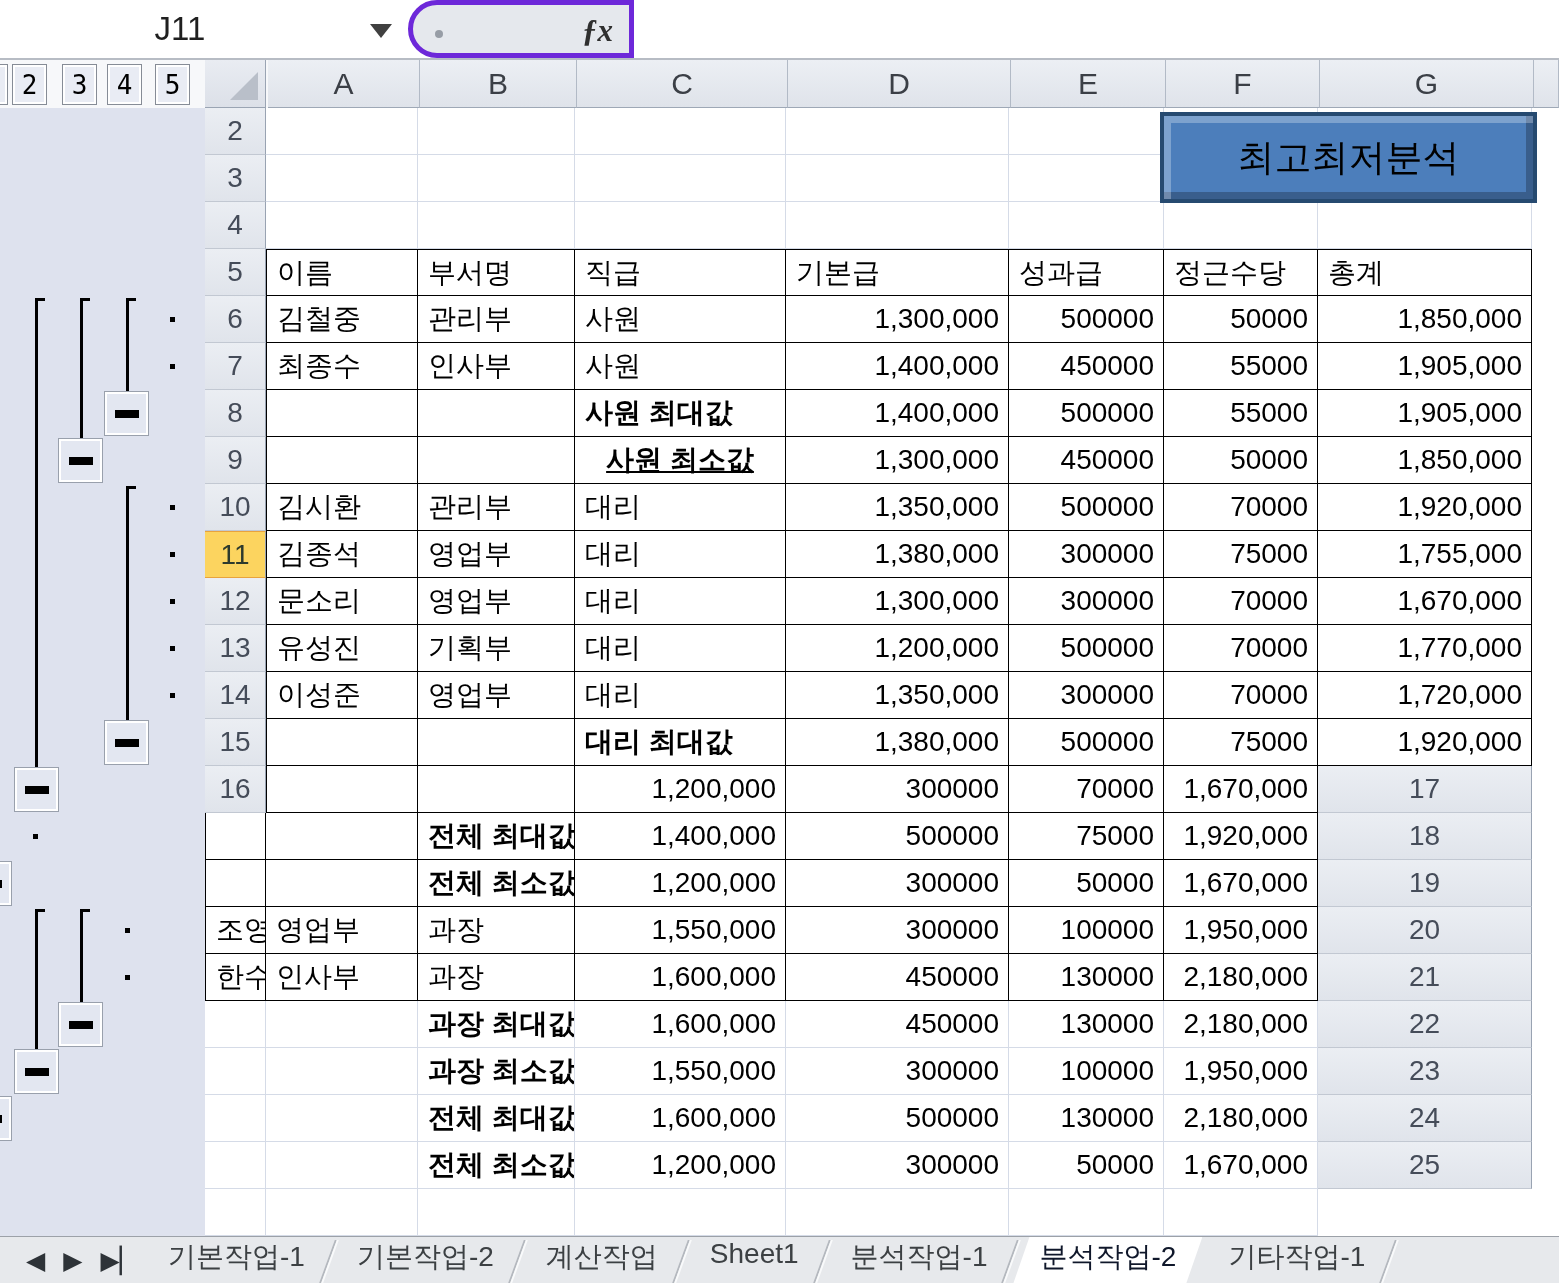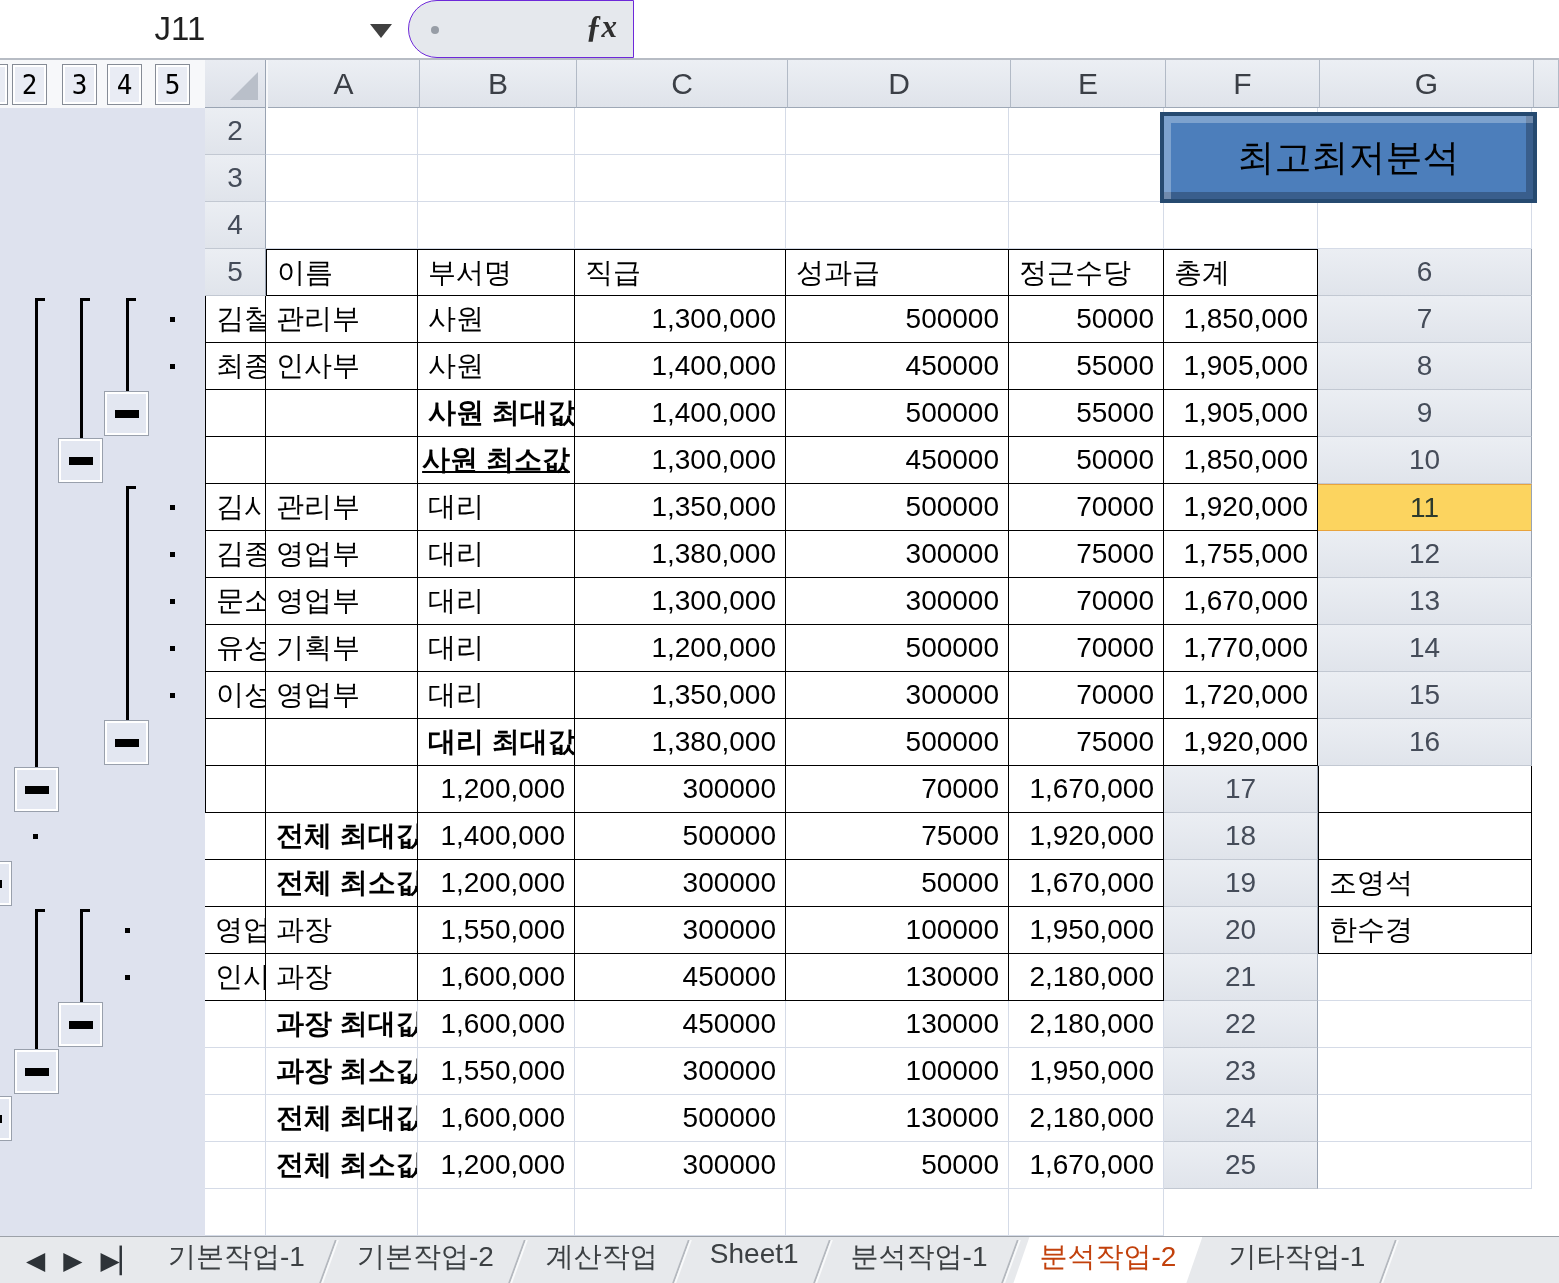--- a/index.html
+++ b/index.html
@@ -10,21 +10,21 @@
   
   #topbar { position:absolute; left:0; top:0; width:1559px; height:60px; background:#fff;
             border-bottom:2px solid #b7bcc4; }
   #namebox { position:absolute; left:0; top:0; width:360px; height:58px;
              display:flex; align-items:center; justify-content:center;
              font-size:33px; color:#1f1f1f; background:#fff; }
   #namebox-drop { position:absolute; left:370px; top:24px; width:0; height:0;
                   border-left:11px solid transparent; border-right:11px solid transparent;
                   border-top:14px solid #404040; }
   #fxcapsule { position:absolute; left:408px; top:0; width:226px; height:58px;
-               background:#e5e8ed; border:1px solid #6d28d9; border-radius:30px 0 0 30px;text-align:center; }
+               background:#e5e8ed; border:5px solid #6d28d9; border-radius:30px 0 0 30px;text-align:center; }
   #fxdot { position:absolute; left:22px; top:25px; width:8px; height:8px; border-radius:50%;
            background:#979da6; }
   #fxicon { position:absolute; right:16px; top:8px; font-family:"Liberation Serif", serif;
             font-style:italic; font-weight:bold; font-size:31px; color:#2f2f2f; }
   #formulabar { position:absolute; left:634px; top:0; width:925px; height:58px; background:#fff; }
 
   
   #colstrip { position:absolute; left:0; top:60px; width:1559px; height:48px; background:#f7f8fa; }
   .lvlbtn { position:absolute; top:4px; width:35px; height:41px; background:#e9ecf4;
             border:1px solid #868c96; box-shadow: inset 0 0 0 2px #fff;
@@ -81,21 +81,21 @@
   #tabbar { position:absolute; left:0; top:1236px; width:1559px; height:47px;
             background:#e7e9ec; border-top:1px solid #9ca1a8; display:flex; align-items:stretch; }
   #tabnav { width:142px; display:flex; align-items:center; gap:18px; padding-left:26px;
             color:#2e3338; font-size:25px; flex:0 0 auto; }
   #tabnav span { cursor:pointer; line-height:1; }
   #tabs { display:flex; align-items:stretch; flex:1 1 auto; overflow:hidden; }
   .tab { position:relative; display:flex; align-items:flex-start; padding:1px 26px 0;
          font-size:28px; color:#3c4043; cursor:pointer; }
   .tab:not(.active)::after { content:''; position:absolute; right:0; top:3px; bottom:0;
          width:2px; background:#f9fafb; box-shadow:-2px 0 0 #b4b8be; transform:skewX(-20deg); }
-  .tab.active { background:#fff; z-index:2; color:#c2410c;
+  .tab.active { background:#fff; z-index:2; color:#0f172a;
          clip-path:polygon(16px 0, 100% 0, calc(100% - 16px) 100%, 0 100%); }
 </style>
 </head>
 <body>
 
 <div id="stage">
 
   <div id="topbar">
     <div id="namebox">J11</div>
     <div id="namebox-drop"></div>
@@ -200,20 +200,21 @@
       <div class="cell"></div>
       <div class="cell"></div>
       <div class="cell"></div>
       <div class="cell"></div>
       <div class="cell"></div>
       <div class="cell"></div>
       <div class="rowhdr">5</div>
       <div class="cell tbl tbl-left tbl-top">이름</div>
       <div class="cell tbl tbl-top">부서명</div>
       <div class="cell tbl tbl-top">직급</div>
+      <div class="cell tbl tbl-top">기본급</div>
       <div class="cell tbl tbl-top">성과급</div>
       <div class="cell tbl tbl-top">정근수당</div>
       <div class="cell tbl tbl-top">총계</div>
       <div class="rowhdr">6</div>
       <div class="cell tbl tbl-left">김철중</div>
       <div class="cell tbl">관리부</div>
       <div class="cell tbl">사원</div>
       <div class="cell tbl num">1,300,000</div>
       <div class="cell tbl num">500000</div>
       <div class="cell tbl num">50000</div>

